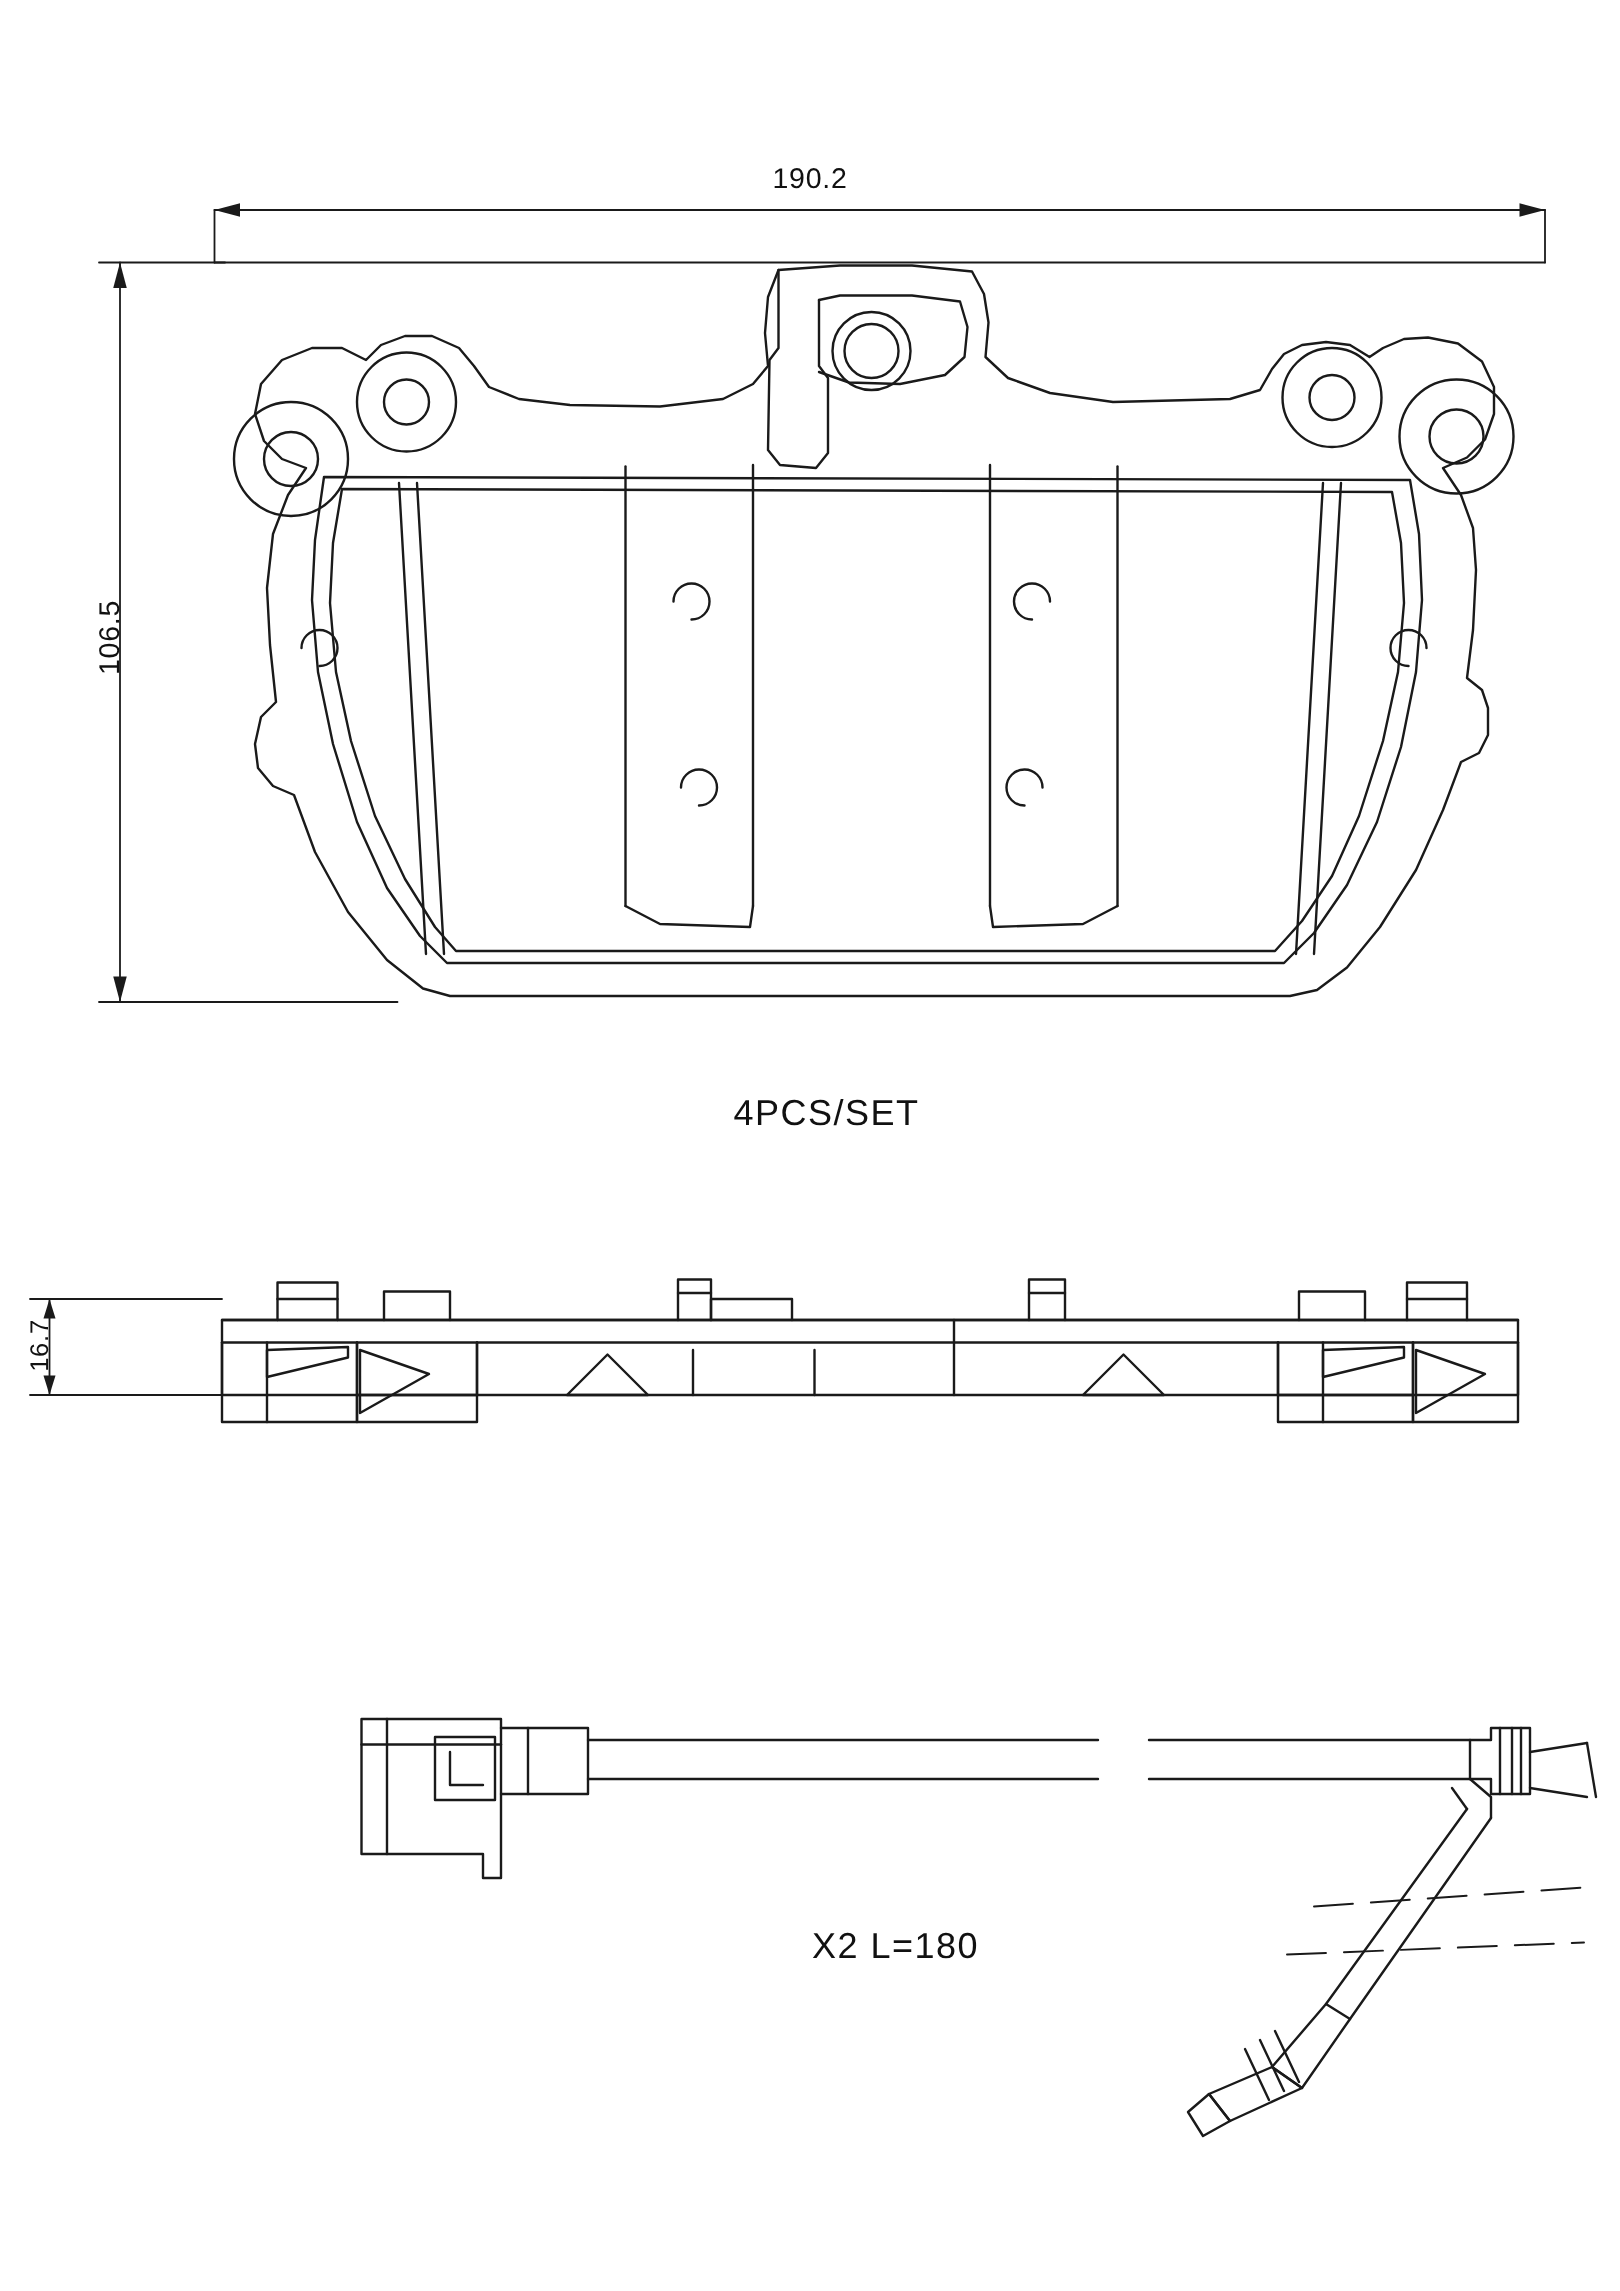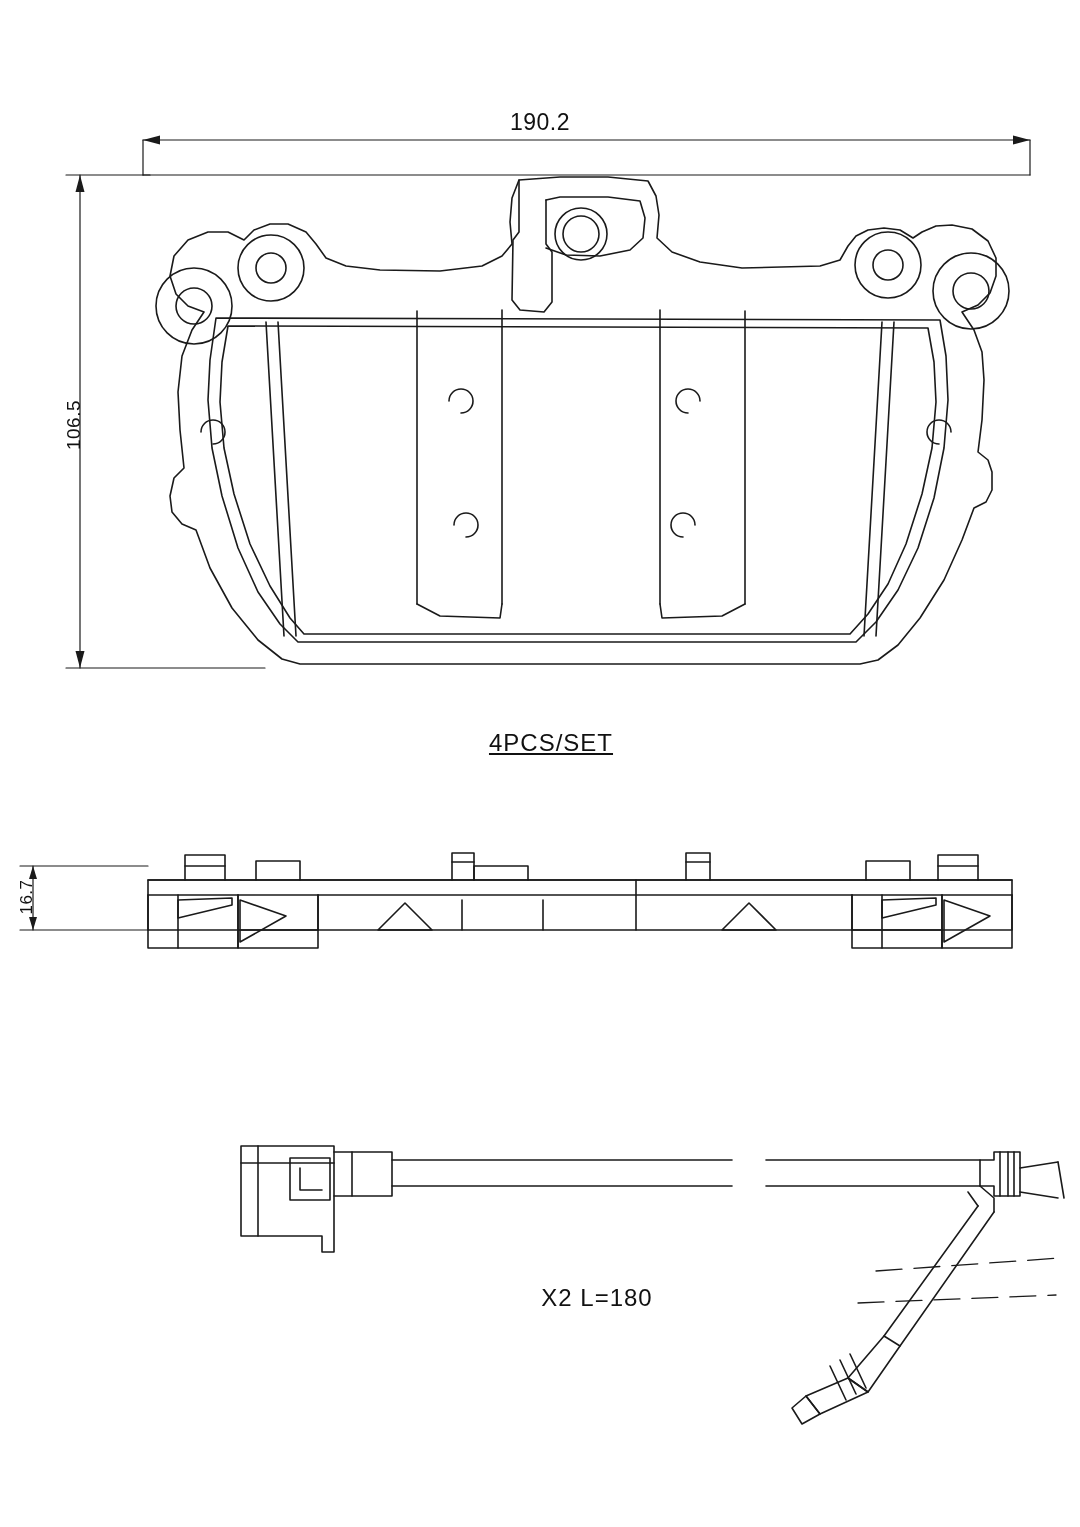--- a/index.html
+++ b/index.html
@@ -30,41 +30,40 @@
     position: absolute;
     font-family: "Liberation Sans", sans-serif;
     color: #111111;
     white-space: nowrap;
     letter-spacing: 0.5px;
   }
   .lbl-dim-top {
     left: 540px;
     top: 109px;
     transform: translateX(-50%);
-    font-size: 23px;
+    font-size: 19px;
   }
   .lbl-dim-left {
     left: 74px;
     top: 425px;
     transform: translate(-50%, -50%) rotate(-90deg);
     font-size: 19px;
   }
   .lbl-dim-thick {
     left: 27px;
     top: 897px;
     transform: translate(-50%, -50%) rotate(-90deg);
     font-size: 17px;
   }
   .lbl-set {
     left: 551px;
     top: 729px;
     transform: translateX(-50%);
     font-size: 24px;
     letter-spacing: 1px;
-    text-decoration: underline;
   }
   .lbl-wire {
     left: 597px;
     top: 1284px;
     transform: translateX(-50%);
     font-size: 24px;
     letter-spacing: 1px;
   }
 </style>
 </head>

